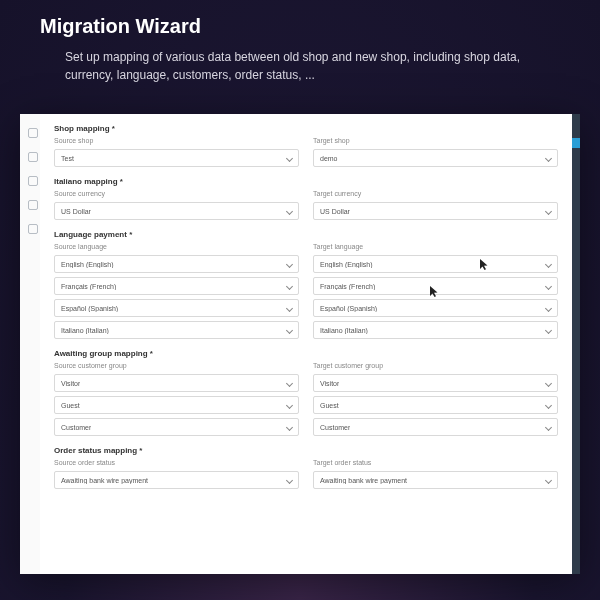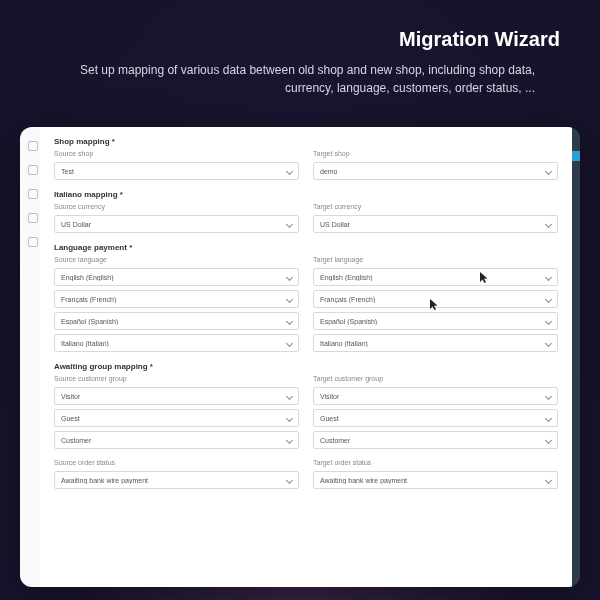--- a/index.html
+++ b/index.html
@@ -1,20 +1,20 @@
 <!DOCTYPE html>
 <html><head>
 <meta charset="utf-8">
 <style>
 *{box-sizing:border-box;margin:0;padding:0}
 body{width:600px;height:600px;overflow:hidden;font-family:-apple-system,BlinkMacSystemFont,"Segoe UI",Arial,sans-serif;background:#1a1530;background:radial-gradient(ellipse at bottom,#3a2549 0%,#1a1530 55%,#16122a 100%)}
-.hero{padding:28px 40px 18px;text-align:right;color:#fff}
+.hero{padding:15px 40px 18px;text-align:left;color:#fff}
 .hero h1{font-size:20px;font-weight:700;margin-bottom:10px}
 .hero p{font-size:12px;line-height:1.5;color:#d8d6e0;max-width:470px;margin:0 auto}
-.shot-wrap{position:relative;margin:12px auto 0;width:560px;height:460px;border-radius:12px;overflow:hidden;box-shadow:0 8px 40px rgba(0,0,0,.45)}
+.shot-wrap{position:relative;margin:12px auto 0;width:560px;height:460px;border-radius:0;overflow:hidden;box-shadow:0 8px 40px rgba(0,0,0,.45)}
 .shot-bg{position:absolute;inset:0;background:#2e3b4a}
 .left-rail{position:absolute;left:0;top:0;bottom:0;width:26px;background:#fafafa;border-right:1px solid #e5e5e5}
 .left-rail .ic{width:10px;height:10px;margin:14px auto 0;border:1px solid #9aa3ad;border-radius:2px;opacity:.7}
 .right-rail{position:absolute;right:0;top:0;bottom:0;width:10px;background:#2e3b4a}
 .right-rail .blue{position:absolute;top:24px;right:0;width:10px;height:10px;background:#2a9fd6}
 .panel{position:absolute;left:20px;right:8px;top:0;bottom:0;background:#fff;padding:10px 14px;overflow:hidden}
 .section{margin-bottom:10px}
 .sec-title{font-size:8px;font-weight:700;color:#333;margin-bottom:4px}
 .rows{display:flex;flex-direction:column;gap:4px}
 .row{display:flex;gap:14px}
@@ -197,20 +197,21 @@
             <div class="col">
               <div class="sel">
                 <span>Customer</span>
                 <div class="chev"></div>
               </div>
             </div>
           </div>
         </div>
       </div>
       <div class="section">
+        <div class="sec-title">Order status mapping *</div>
         <div class="rows">
           <div class="row">
             <div class="col">
               <div class="lbl">Source order status</div>
               <div class="sel">
                 <span>Awaiting bank wire payment</span>
                 <div class="chev"></div>
               </div>
             </div>
             <div class="col">

